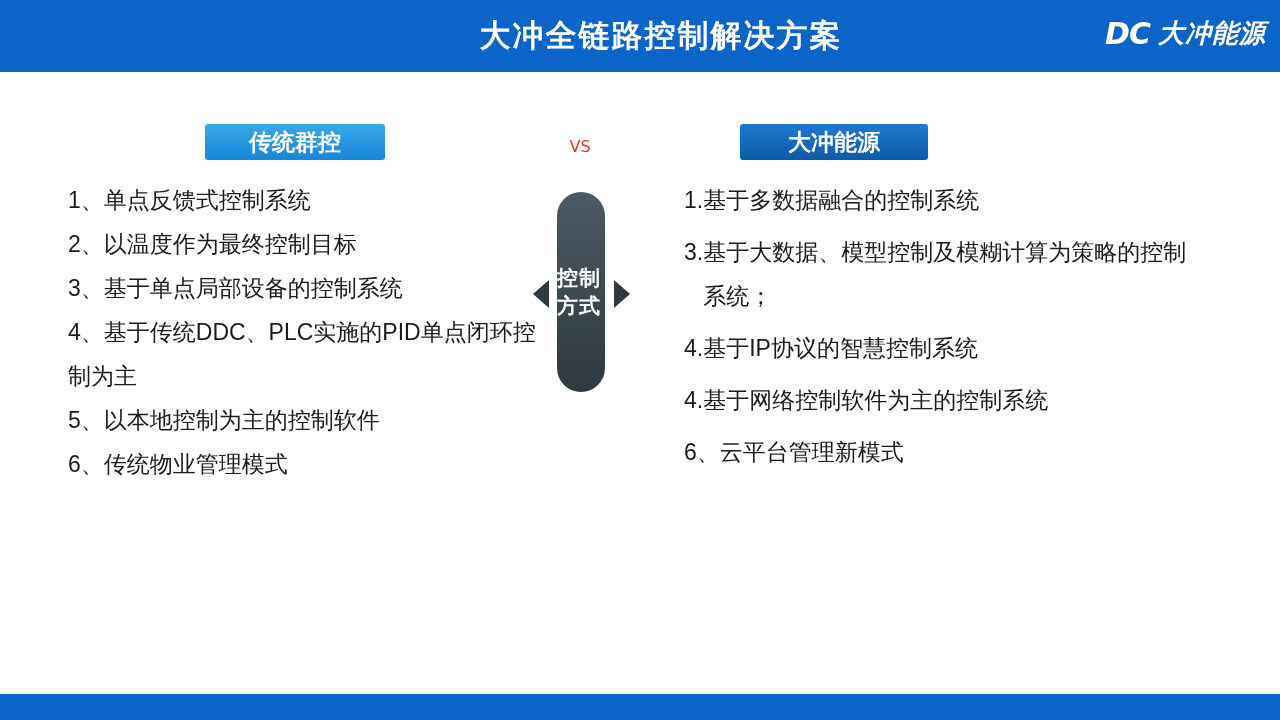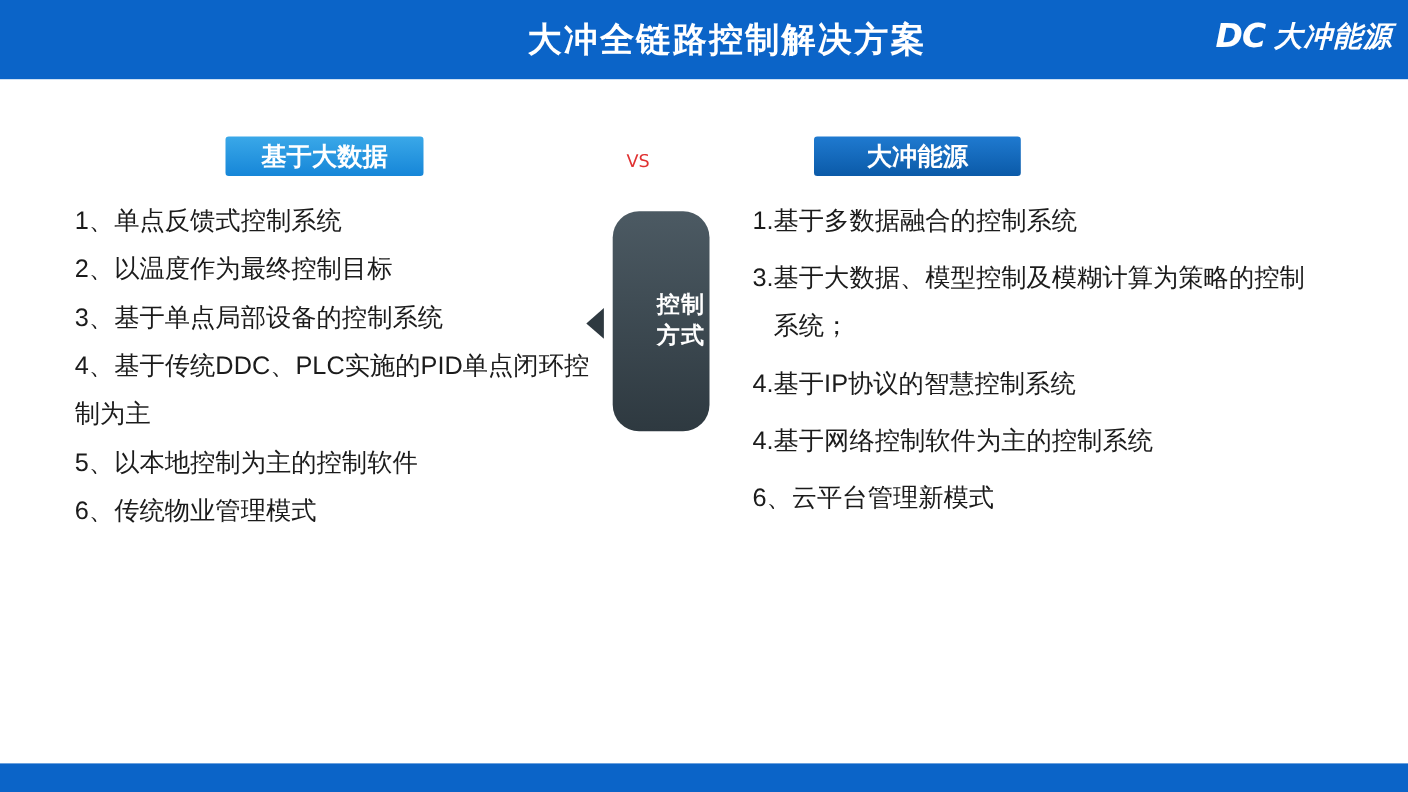--- a/index.html
+++ b/index.html
@@ -119,21 +119,20 @@
     border-radius: 24px;
     color: #ffffff;
     font-size: 21px;
     font-weight: bold;
     display: flex;
     flex-direction: column;
     align-items: center;
     justify-content: center;
     line-height: 1.32;
     letter-spacing: 1px;
-    padding-left: 40px;
   }
   .arrow {
     position: absolute;
     top: 280px;
     width: 0;
     height: 0;
     border-top: 14px solid transparent;
     border-bottom: 14px solid transparent;
   }
   .arrow-left {
@@ -176,21 +175,21 @@
 <body>
 
 <div class="header">
   <div class="header-title">大冲全链路控制解决方案</div>
   <div class="logo">
     <span class="logo-dc">DC</span>
     <span class="logo-cn">大冲能源</span>
   </div>
 </div>
 
-<div class="pill pill-left">基于大数据</div>
+<div class="pill pill-left">传统群控</div>
 <div class="pill pill-right">大冲能源</div>
 
 <div class="vs">VS</div>
 
 <div class="arrow arrow-left"></div>
 <div class="arrow arrow-right"></div>
 <div class="capsule">控制方式</div>
 
 <div class="col col-left">
   <div class="item">1、单点反馈式控制系统</div>

